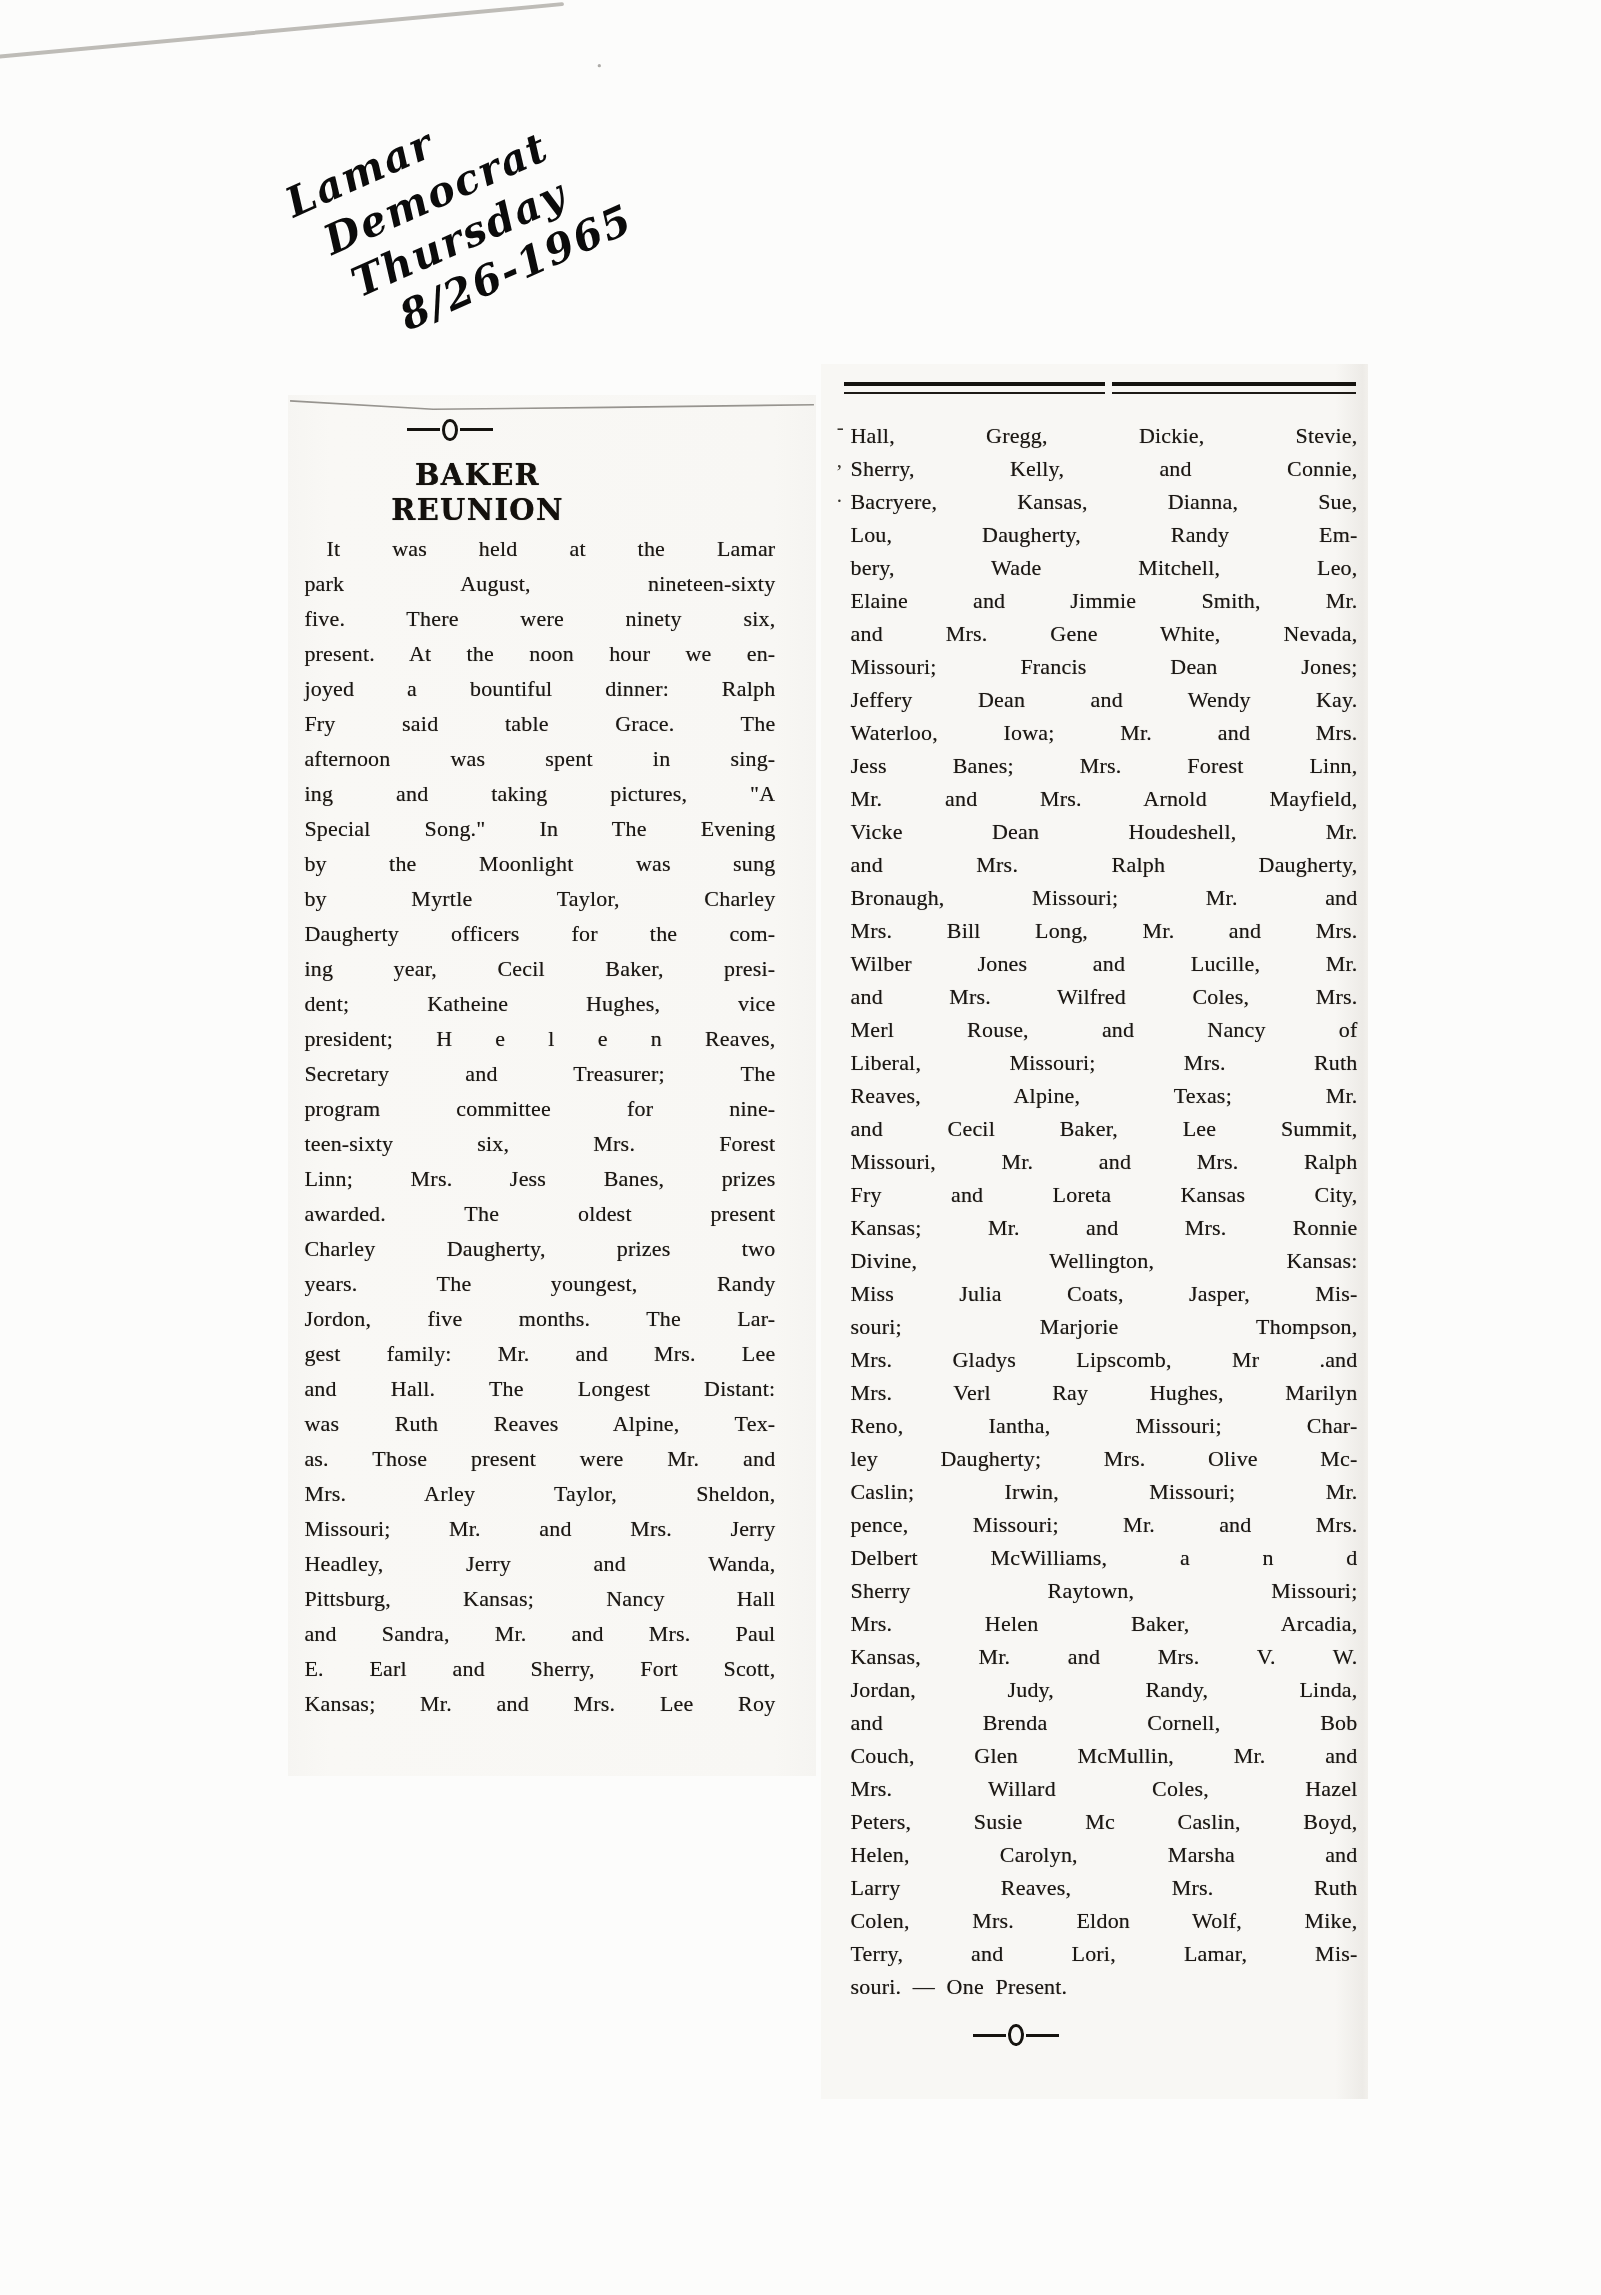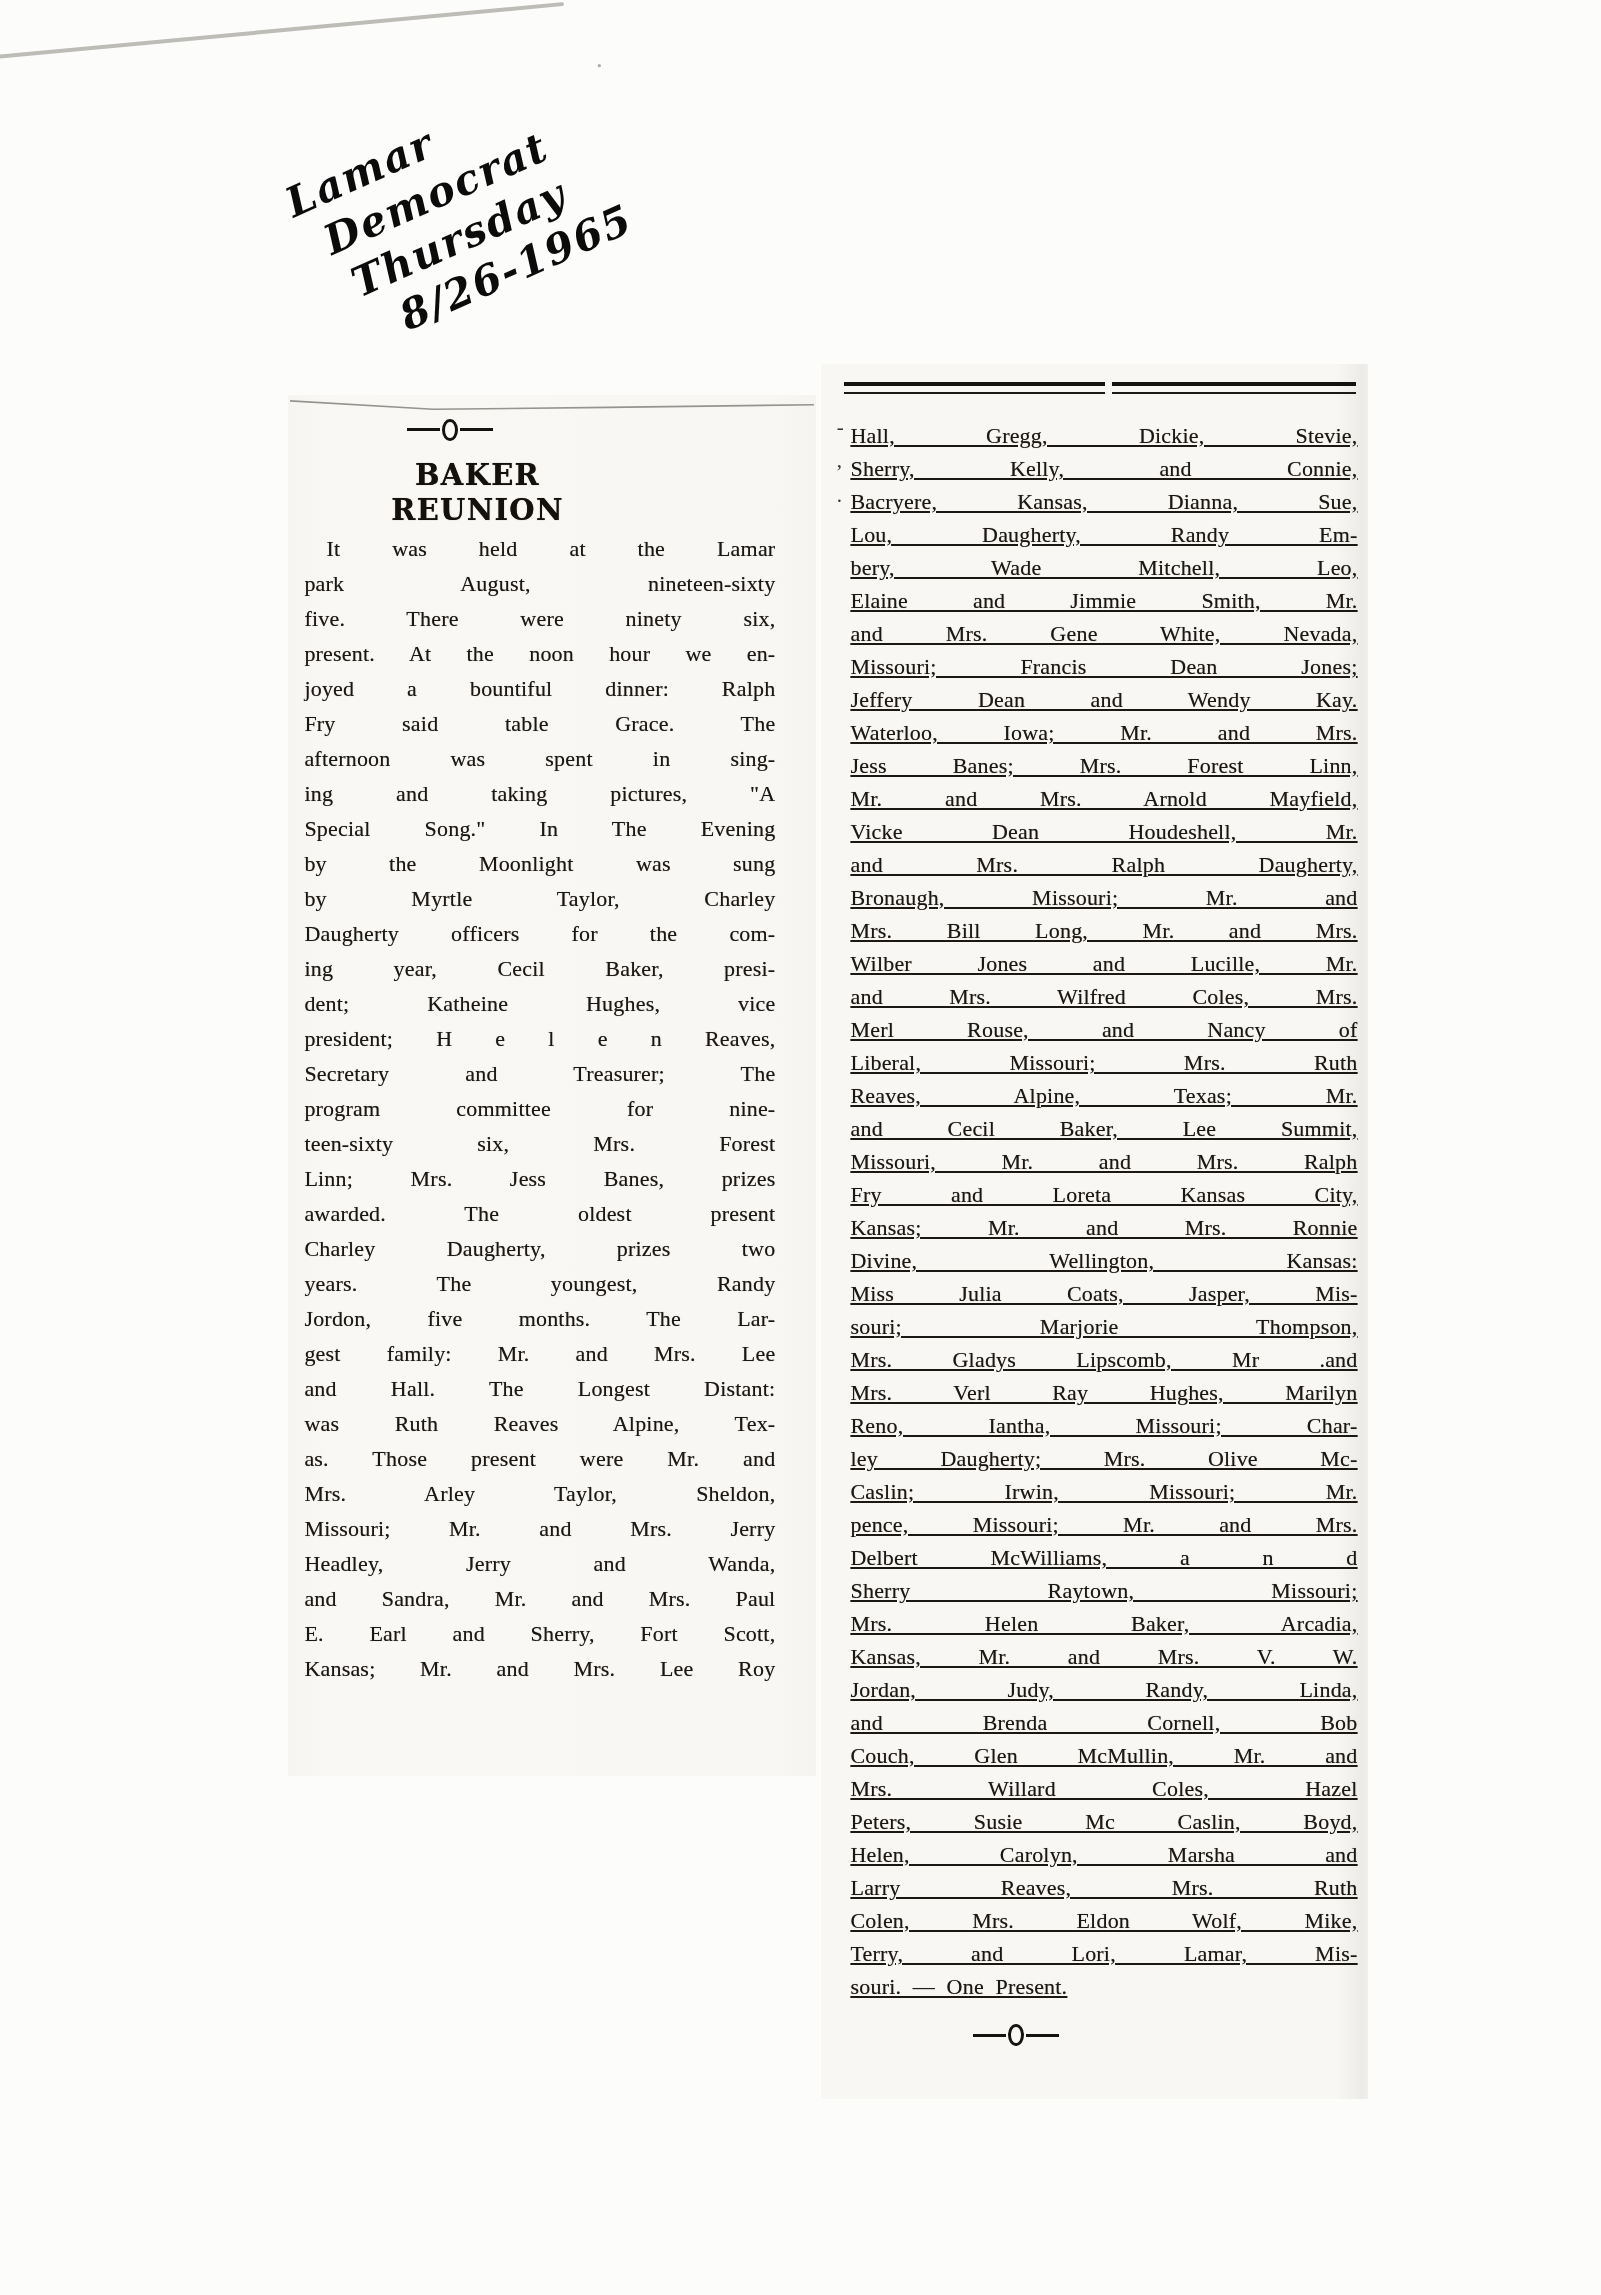--- a/index.html
+++ b/index.html
@@ -63,21 +63,21 @@
   .body-left  { left:16.4px; top:136px; width:471px; }
   .body-right { left:29.5px; top:55px;  width:507px; }
 
   .nl {
     font-size:22px; height:35px; line-height:35px;
     white-space:normal;
     text-align:justify; text-align-last:justify;
     text-shadow:0 0 0.7px rgba(27,23,19,.55);
     letter-spacing:0.2px;
   }
-  .body-right .nl { height:33px; line-height:33px;text-decoration:underline; }
+  .body-right .nl { height:33px; line-height:33px; }
   .body-left  .nl:first-child { padding-left:22px; }
   .body-right .nl:last-child  { text-align-last:left; word-spacing:5.9px; }
 
   
   .rule-seg { position:absolute; height:13px; }
   .rule-seg .r-thick { height:4.6px; background:#15130f; }
   .rule-seg .r-thin  { height:2px; background:#1d1a16; margin-top:5.9px; }
   .rule-seg-left  { left:23px;  top:17.7px; width:261px; }
   .rule-seg-right { left:291px; top:17.7px; width:244px; }
 
@@ -142,20 +142,21 @@
         <div class="nl">Charley Daugherty, prizes two</div>
         <div class="nl">years. The youngest, Randy</div>
         <div class="nl">Jordon, five months. The Lar-</div>
         <div class="nl">gest family: Mr. and Mrs. Lee</div>
         <div class="nl">and Hall. The Longest Distant:</div>
         <div class="nl">was Ruth Reaves Alpine, Tex-</div>
         <div class="nl">as. Those present were Mr. and</div>
         <div class="nl">Mrs. Arley Taylor, Sheldon,</div>
         <div class="nl">Missouri; Mr. and Mrs. Jerry</div>
         <div class="nl">Headley, Jerry and Wanda,</div>
+        <div class="nl">Pittsburg, Kansas; Nancy Hall</div>
         <div class="nl">and Sandra, Mr. and Mrs. Paul</div>
         <div class="nl">E. Earl and Sherry, Fort Scott,</div>
         <div class="nl">Kansas; Mr. and Mrs. Lee Roy</div>
       </div>
   </div>
 
   <div class="clip clip-right">
 
     <div class="rule-seg rule-seg-left">
       <div class="r-thick"></div>

